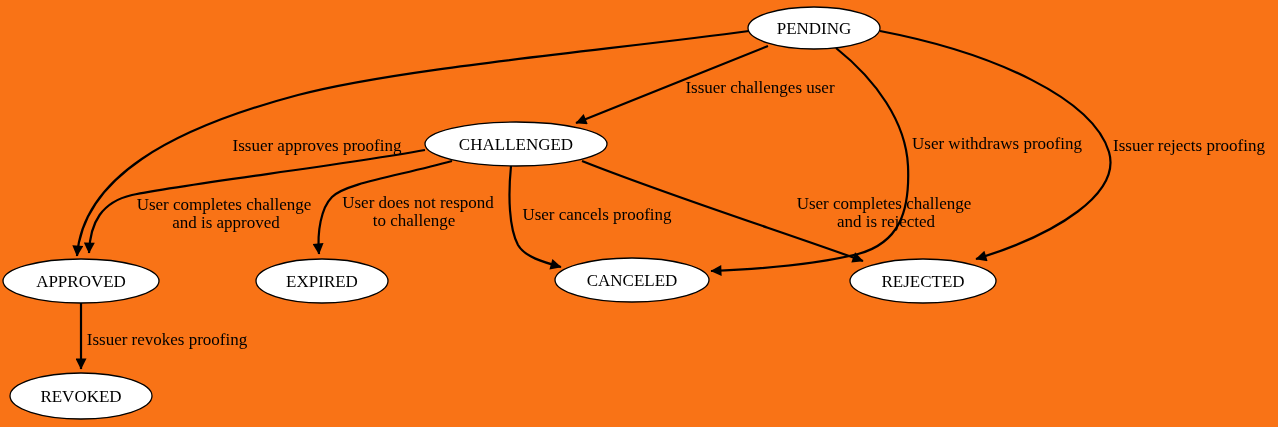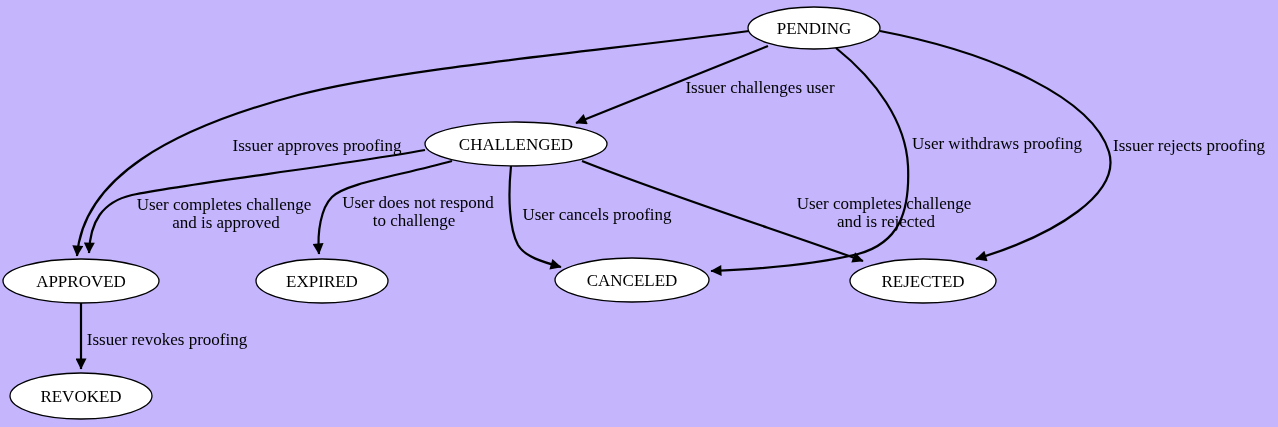--- a/index.html
+++ b/index.html
@@ -3,21 +3,21 @@
 <meta charset="utf-8">
 <style>
   html, body {
     margin: 0;
     padding: 0;
     background: #ffffff;
   }
   .canvas-wrap {
     width: 1278px;
     height: 427px;
-    background: #c4b5fd;
+    background: #f97316;
     position: relative;
     overflow: hidden;
   }
   svg { display: block; }
   .node-ellipse {
     fill: #ffffff;
     stroke: #000000;
     stroke-width: 1.3px;
   }
   .edge-path {

